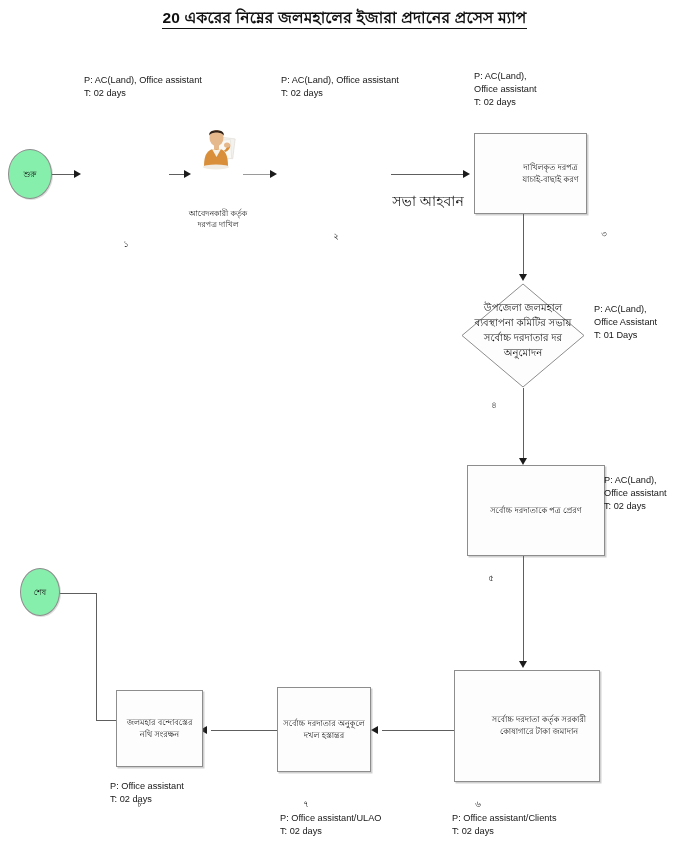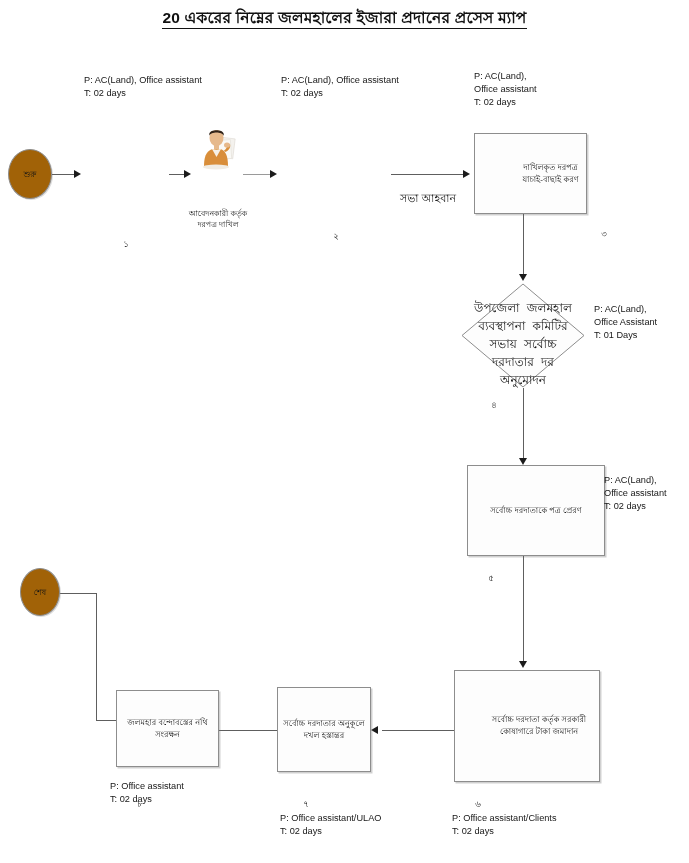--- a/index.html
+++ b/index.html
@@ -50,21 +50,21 @@
     line-height: 1.45;
     color: #141414;
   }
   .node .txt { display: block; width: 100%; }
 
   .ellipse {
     position: absolute;
     box-sizing: border-box;
     border: 1px solid #8d8d8d;
     border-radius: 50%;
-    background: #a16207;
+    background: #86efac;
     display: flex;
     align-items: center;
     justify-content: center;
     font-size: 8px;
     color: #141414;
     box-shadow: 1px 1px 0 rgba(140,140,140,0.3);
   }
 
   .diamond-wrap {
     position: absolute;
@@ -73,24 +73,23 @@
     position: absolute;
     left: 0; top: 0;
     width: 100%; height: 100%;
   }
   .diamond-wrap .dlabel {
     position: absolute;
     left: 8%;
     top: 16%;
     width: 84%;
     text-align: center;
-    font-size: 12px;
+    font-size: 10px;
     line-height: 1.5;
     color: #141414;
-    font-family: Liberation Mono, monospace;
   }
 
   
   .hline, .vline {
     position: absolute;
     background: #5e5e5e;
   }
   .hline { height: 1px; }
   .vline { width: 1px; }
 
@@ -117,21 +116,21 @@
   
   .meta {
     position: absolute;
     font-size: 9.2px;
     line-height: 1.42;
     color: #161616;
     white-space: pre-line;
   }
   .edge-label {
     position: absolute;
-    font-size: 11px;
+    font-size: 14px;
     color: #161616;
     text-align: center;
   }
   .step-num {
     position: absolute;
     font-size: 8.6px;
     color: #161616;
     text-align: center;
   }
   .caption {
@@ -259,21 +258,21 @@
   <div class="node" style="left:277px; top:687px; width:94px; height:85px;">
     <span class="txt">সর্বোচ্চ দরদাতার অনুকূলে দখল হস্তান্তর</span>
   </div>
   <div class="step-num" style="left:296px; top:798px; width:20px;">৭</div>
   <div class="meta" style="left:280px; top:812px;">P: Office assistant/ULAO
 T: 02 days</div>
 
   <div class="hline" style="left:211px; top:730px; width:66px;"></div>
   <div class="arrow left" style="left:200px; top:725.5px;"></div>
 
-  <div class="node" style="left:116px; top:690px; width:103px; height:77px;">
+  <div class="node" style="left:116px; top:690px; width:87px; height:77px;">
     <span class="txt">জলমহার বন্দোবস্তের নথি সংরক্ষন</span>
   </div>
   <div class="step-num" style="left:130px; top:798px; width:20px;">৮</div>
   <div class="meta" style="left:110px; top:780px;">P: Office assistant
 T: 02 days</div>
 
   <div class="hline" style="left:96px; top:720px; width:20px;"></div>
   <div class="vline" style="left:96px; top:593px; height:128px;"></div>
   <div class="hline" style="left:48px; top:593px; width:48px;"></div>
   <div class="arrow left" style="left:40px; top:588.5px;"></div>

